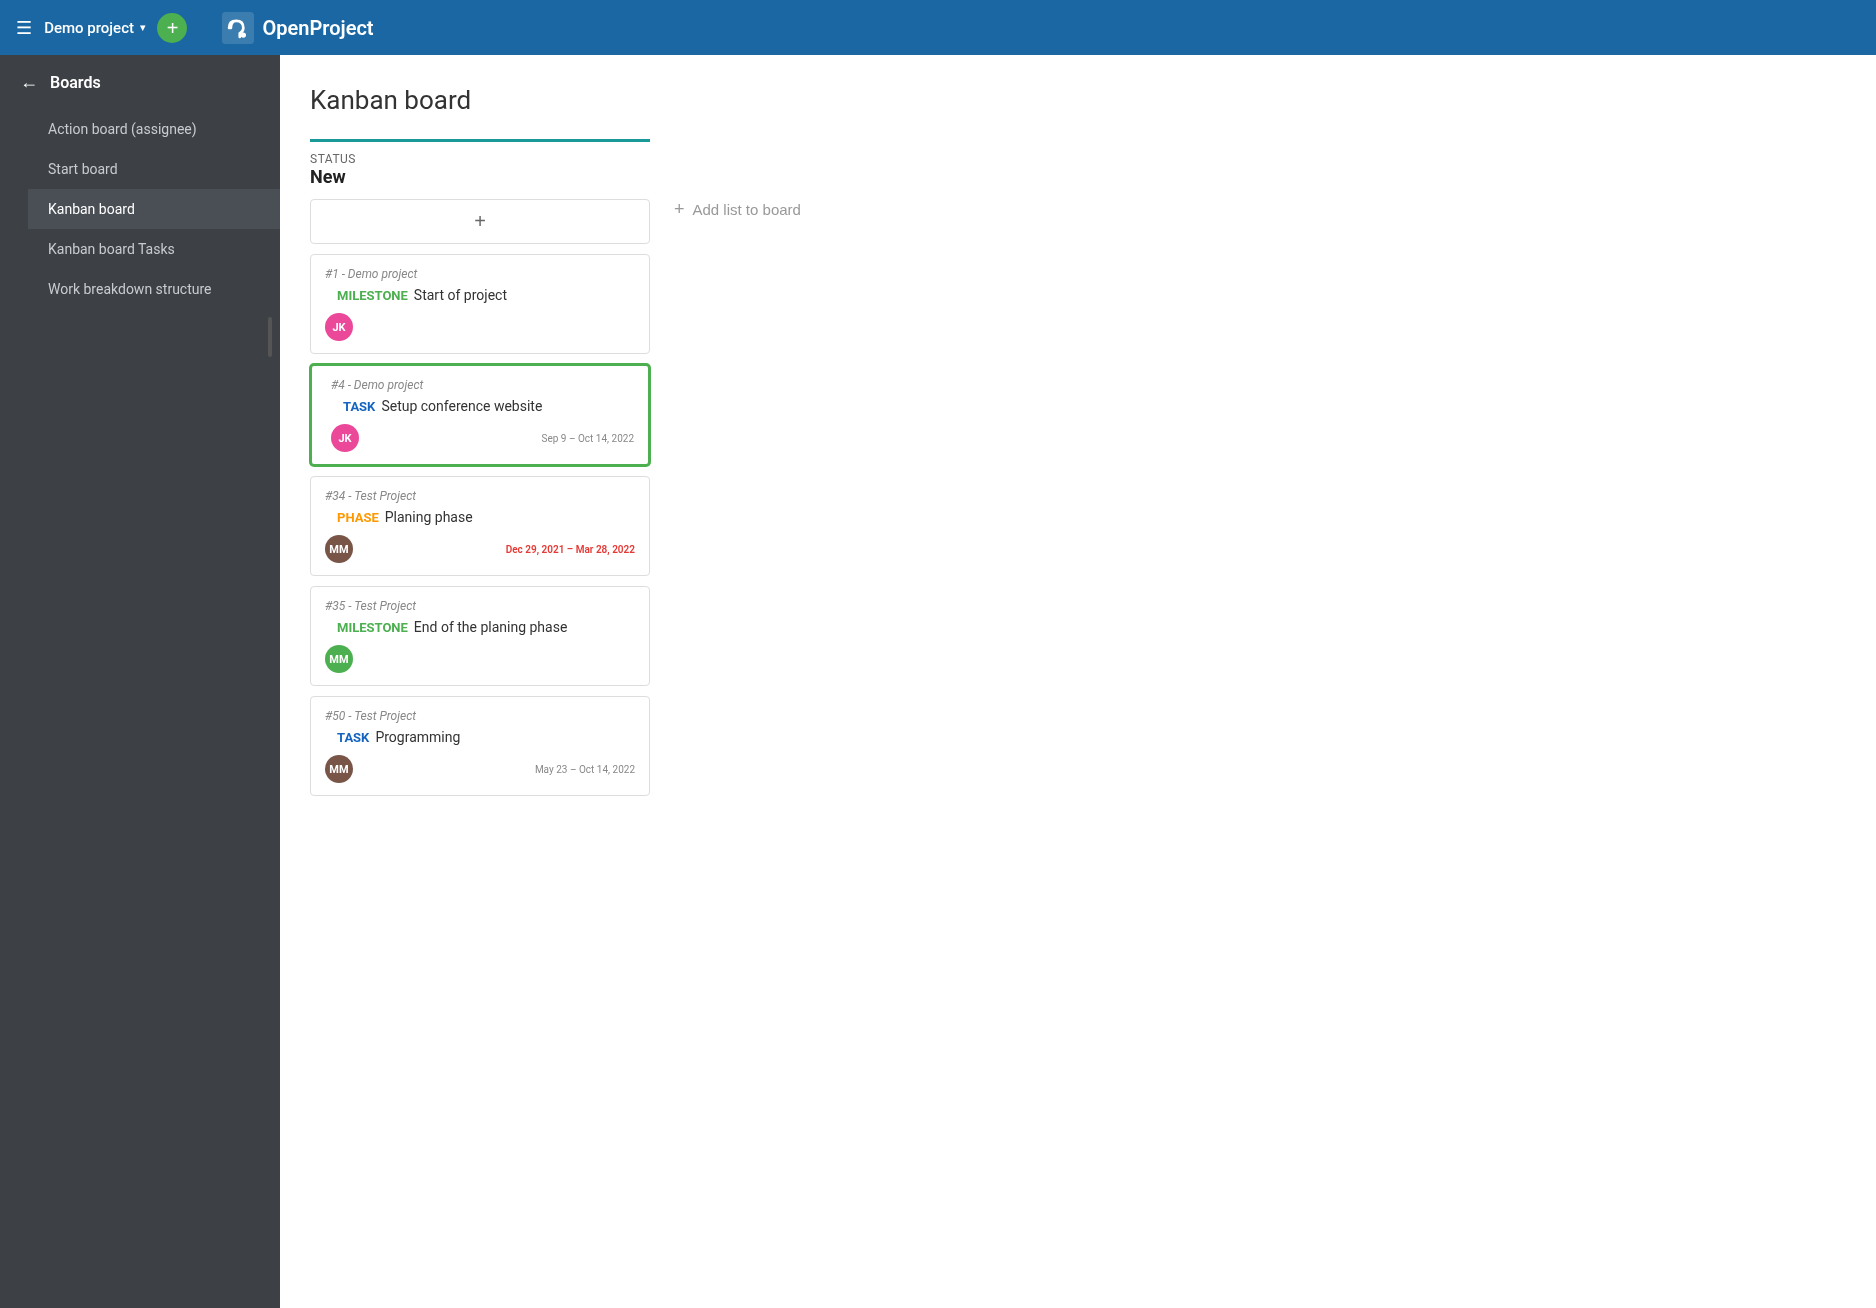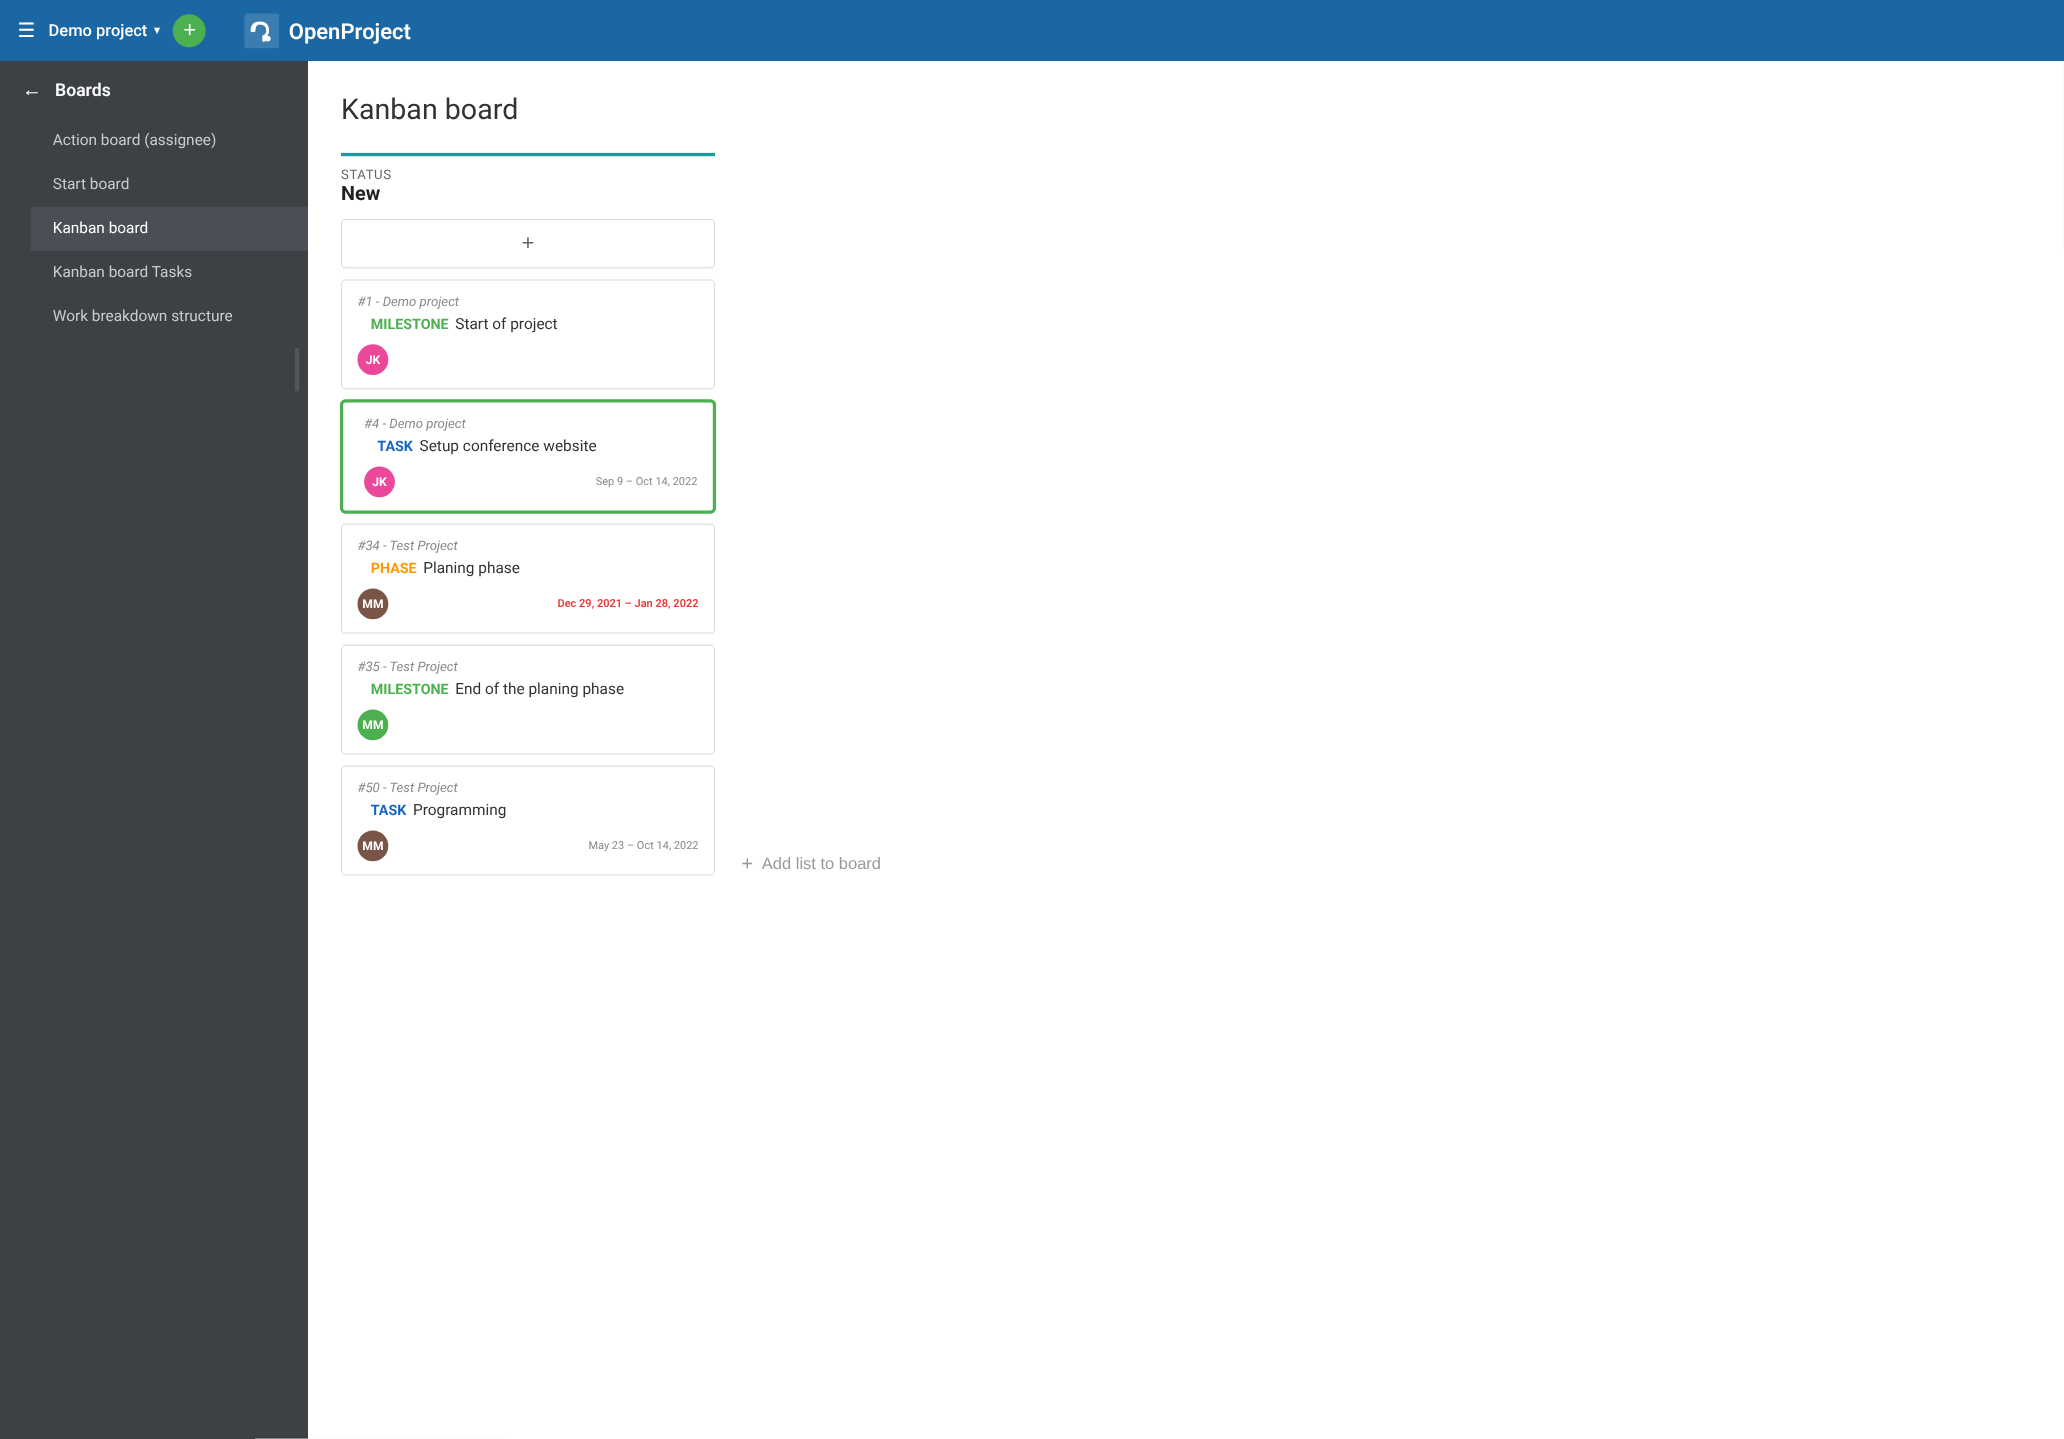--- a/index.html
+++ b/index.html
@@ -123,21 +123,21 @@
       font-size: 26px;
       font-weight: 400;
       color: #333;
       margin-bottom: 24px;
     }
 
     
     .board-container {
       display: flex;
       gap: 24px;
-      align-items: flex-end;
+      align-items: flex-start;
     }
     .board-column {
       width: 340px;
       flex-shrink: 0;
     }
     .column-header {
       border-top: 3px solid #1a9999;
       padding-top: 10px;
       margin-bottom: 12px;
     }
@@ -347,21 +347,21 @@
           <span>#34</span>
           <span> - </span>
           <span><em>Test Project</em></span>
         </div>
         <div class="card-title-row">
           <span class="card-type phase">PHASE</span>
           <span class="card-name">Planing phase</span>
         </div>
         <div class="card-footer">
           <div class="avatar mm-brown">MM</div>
-          <span class="card-date overdue">Dec 29, 2021 – Jan 28, 2022</span>
+          <span class="card-date overdue">Dec 29, 2021 – Mar 28, 2022</span>
         </div>
       </div><div class="card">
         <div class="card-meta">
           <span>#35</span>
           <span> - </span>
           <span><em>Test Project</em></span>
         </div>
         <div class="card-title-row">
           <span class="card-type milestone">MILESTONE</span>
           <span class="card-name">End of the planing phase</span>

